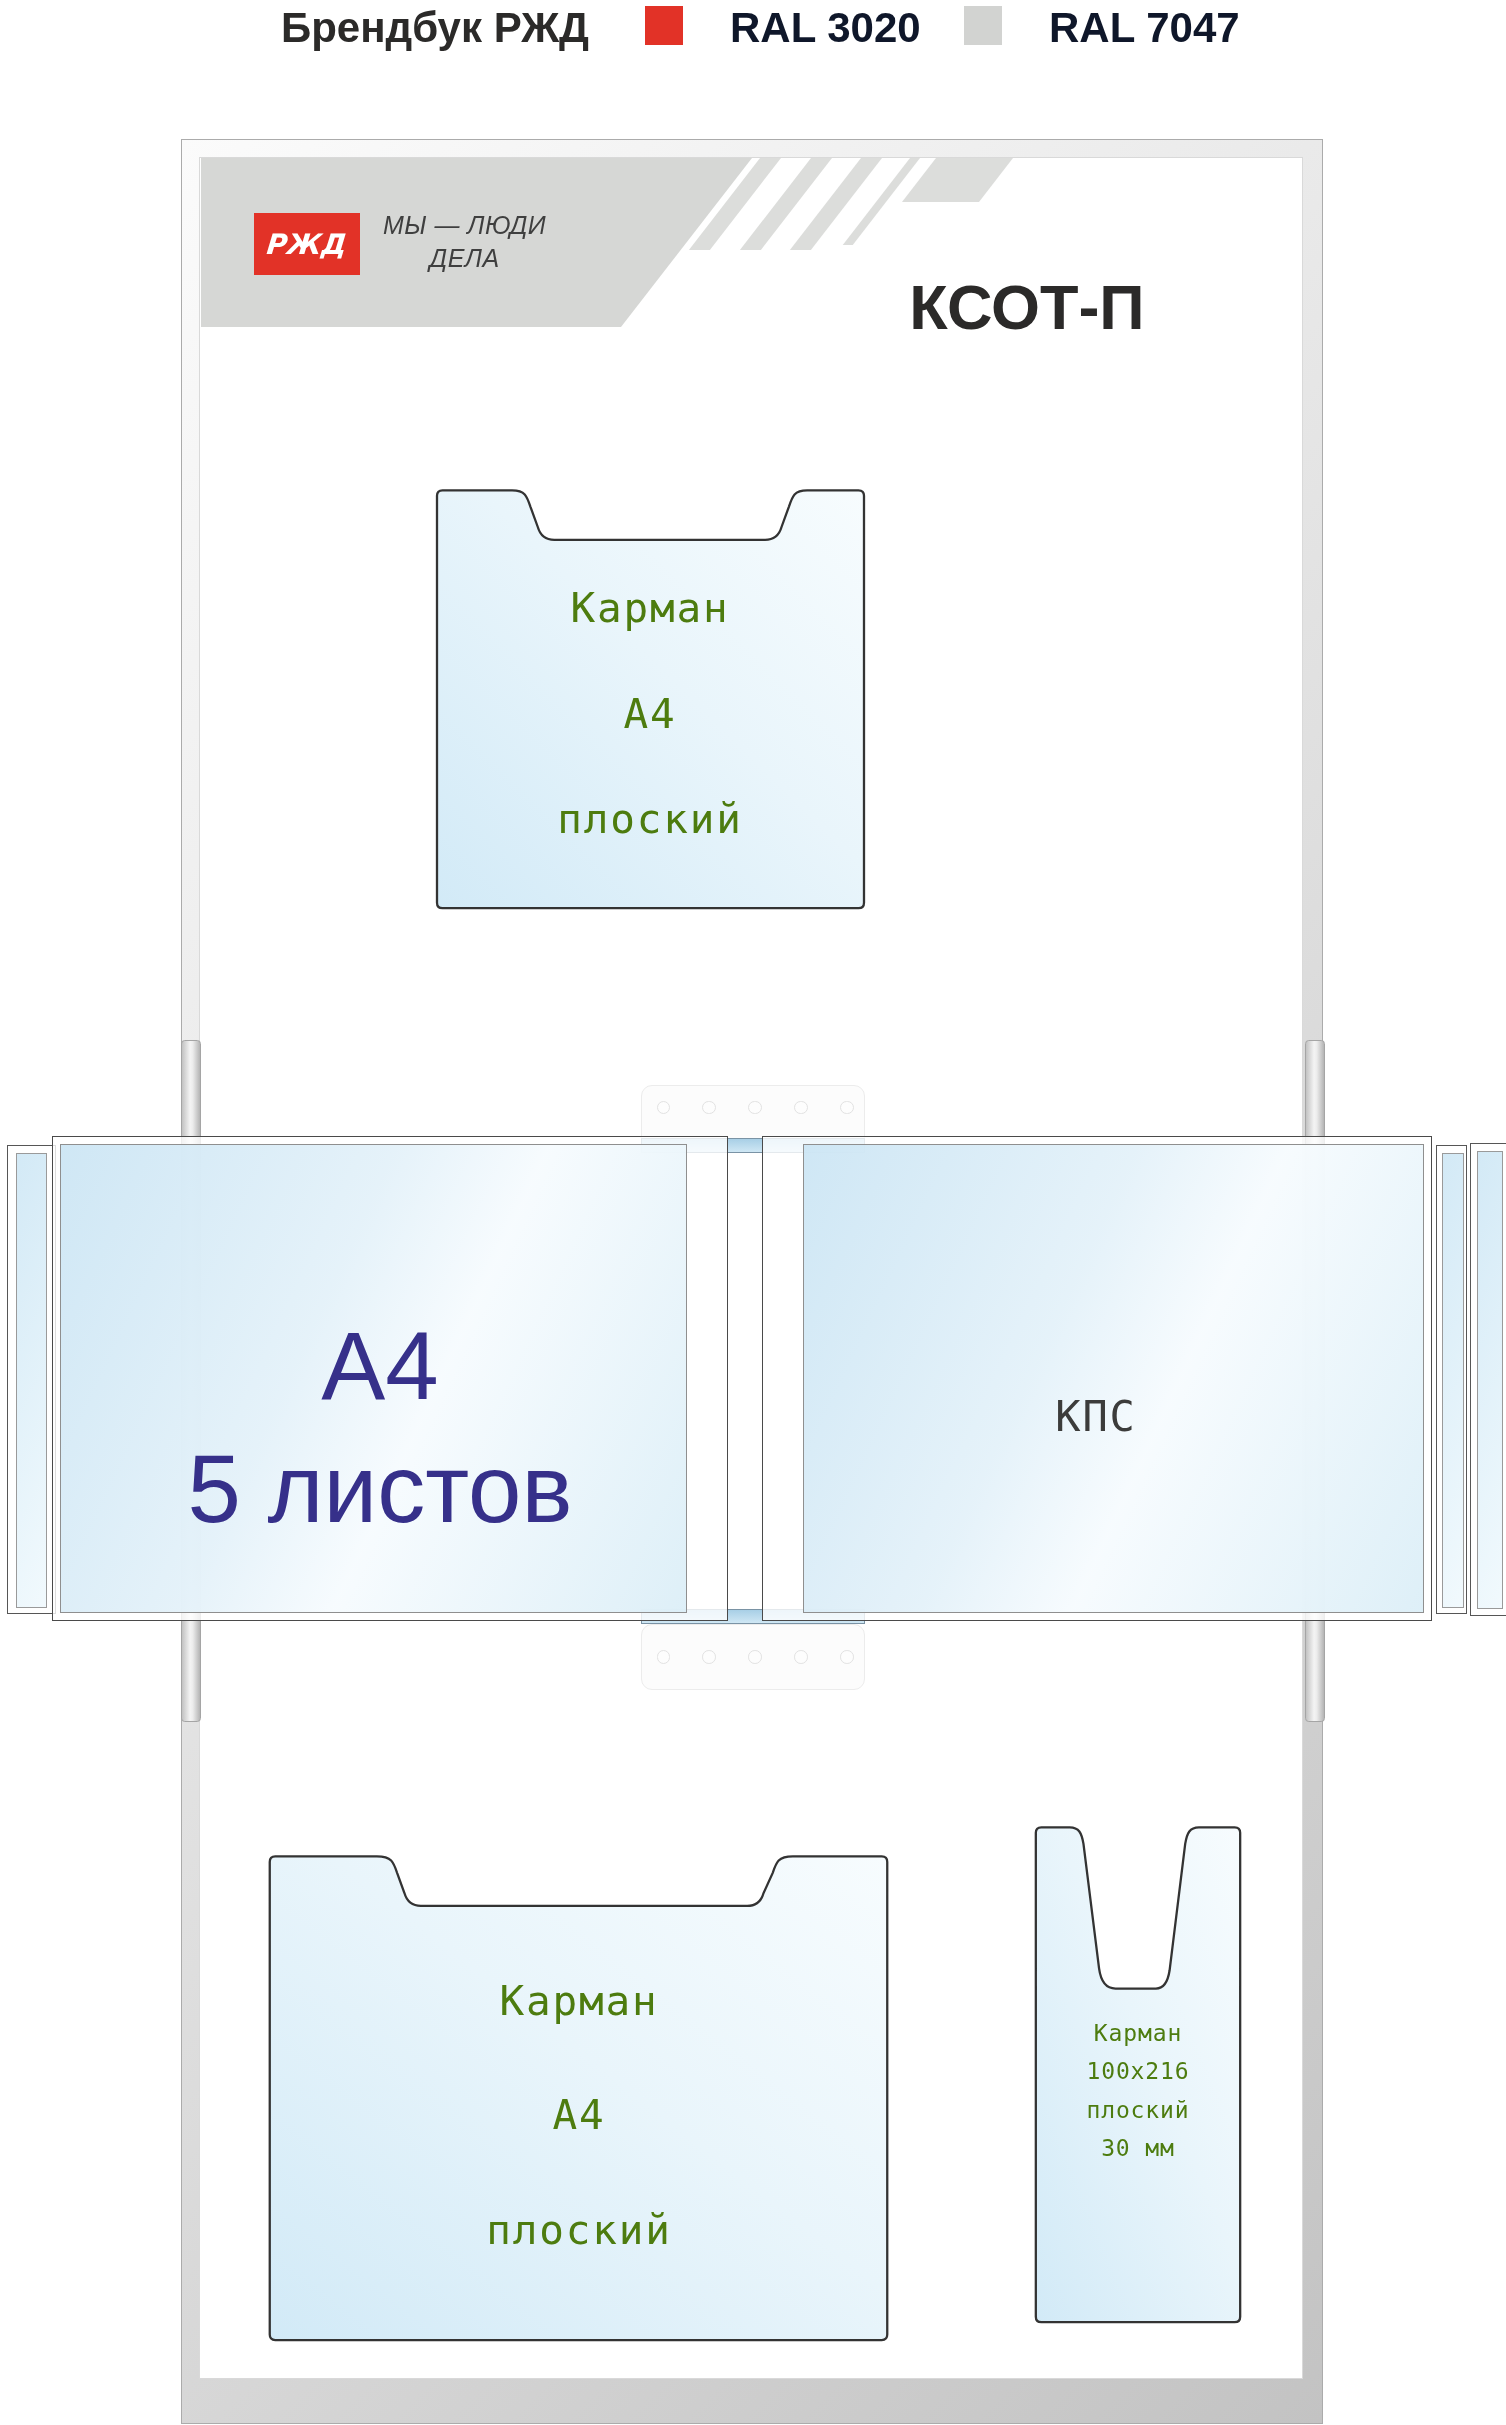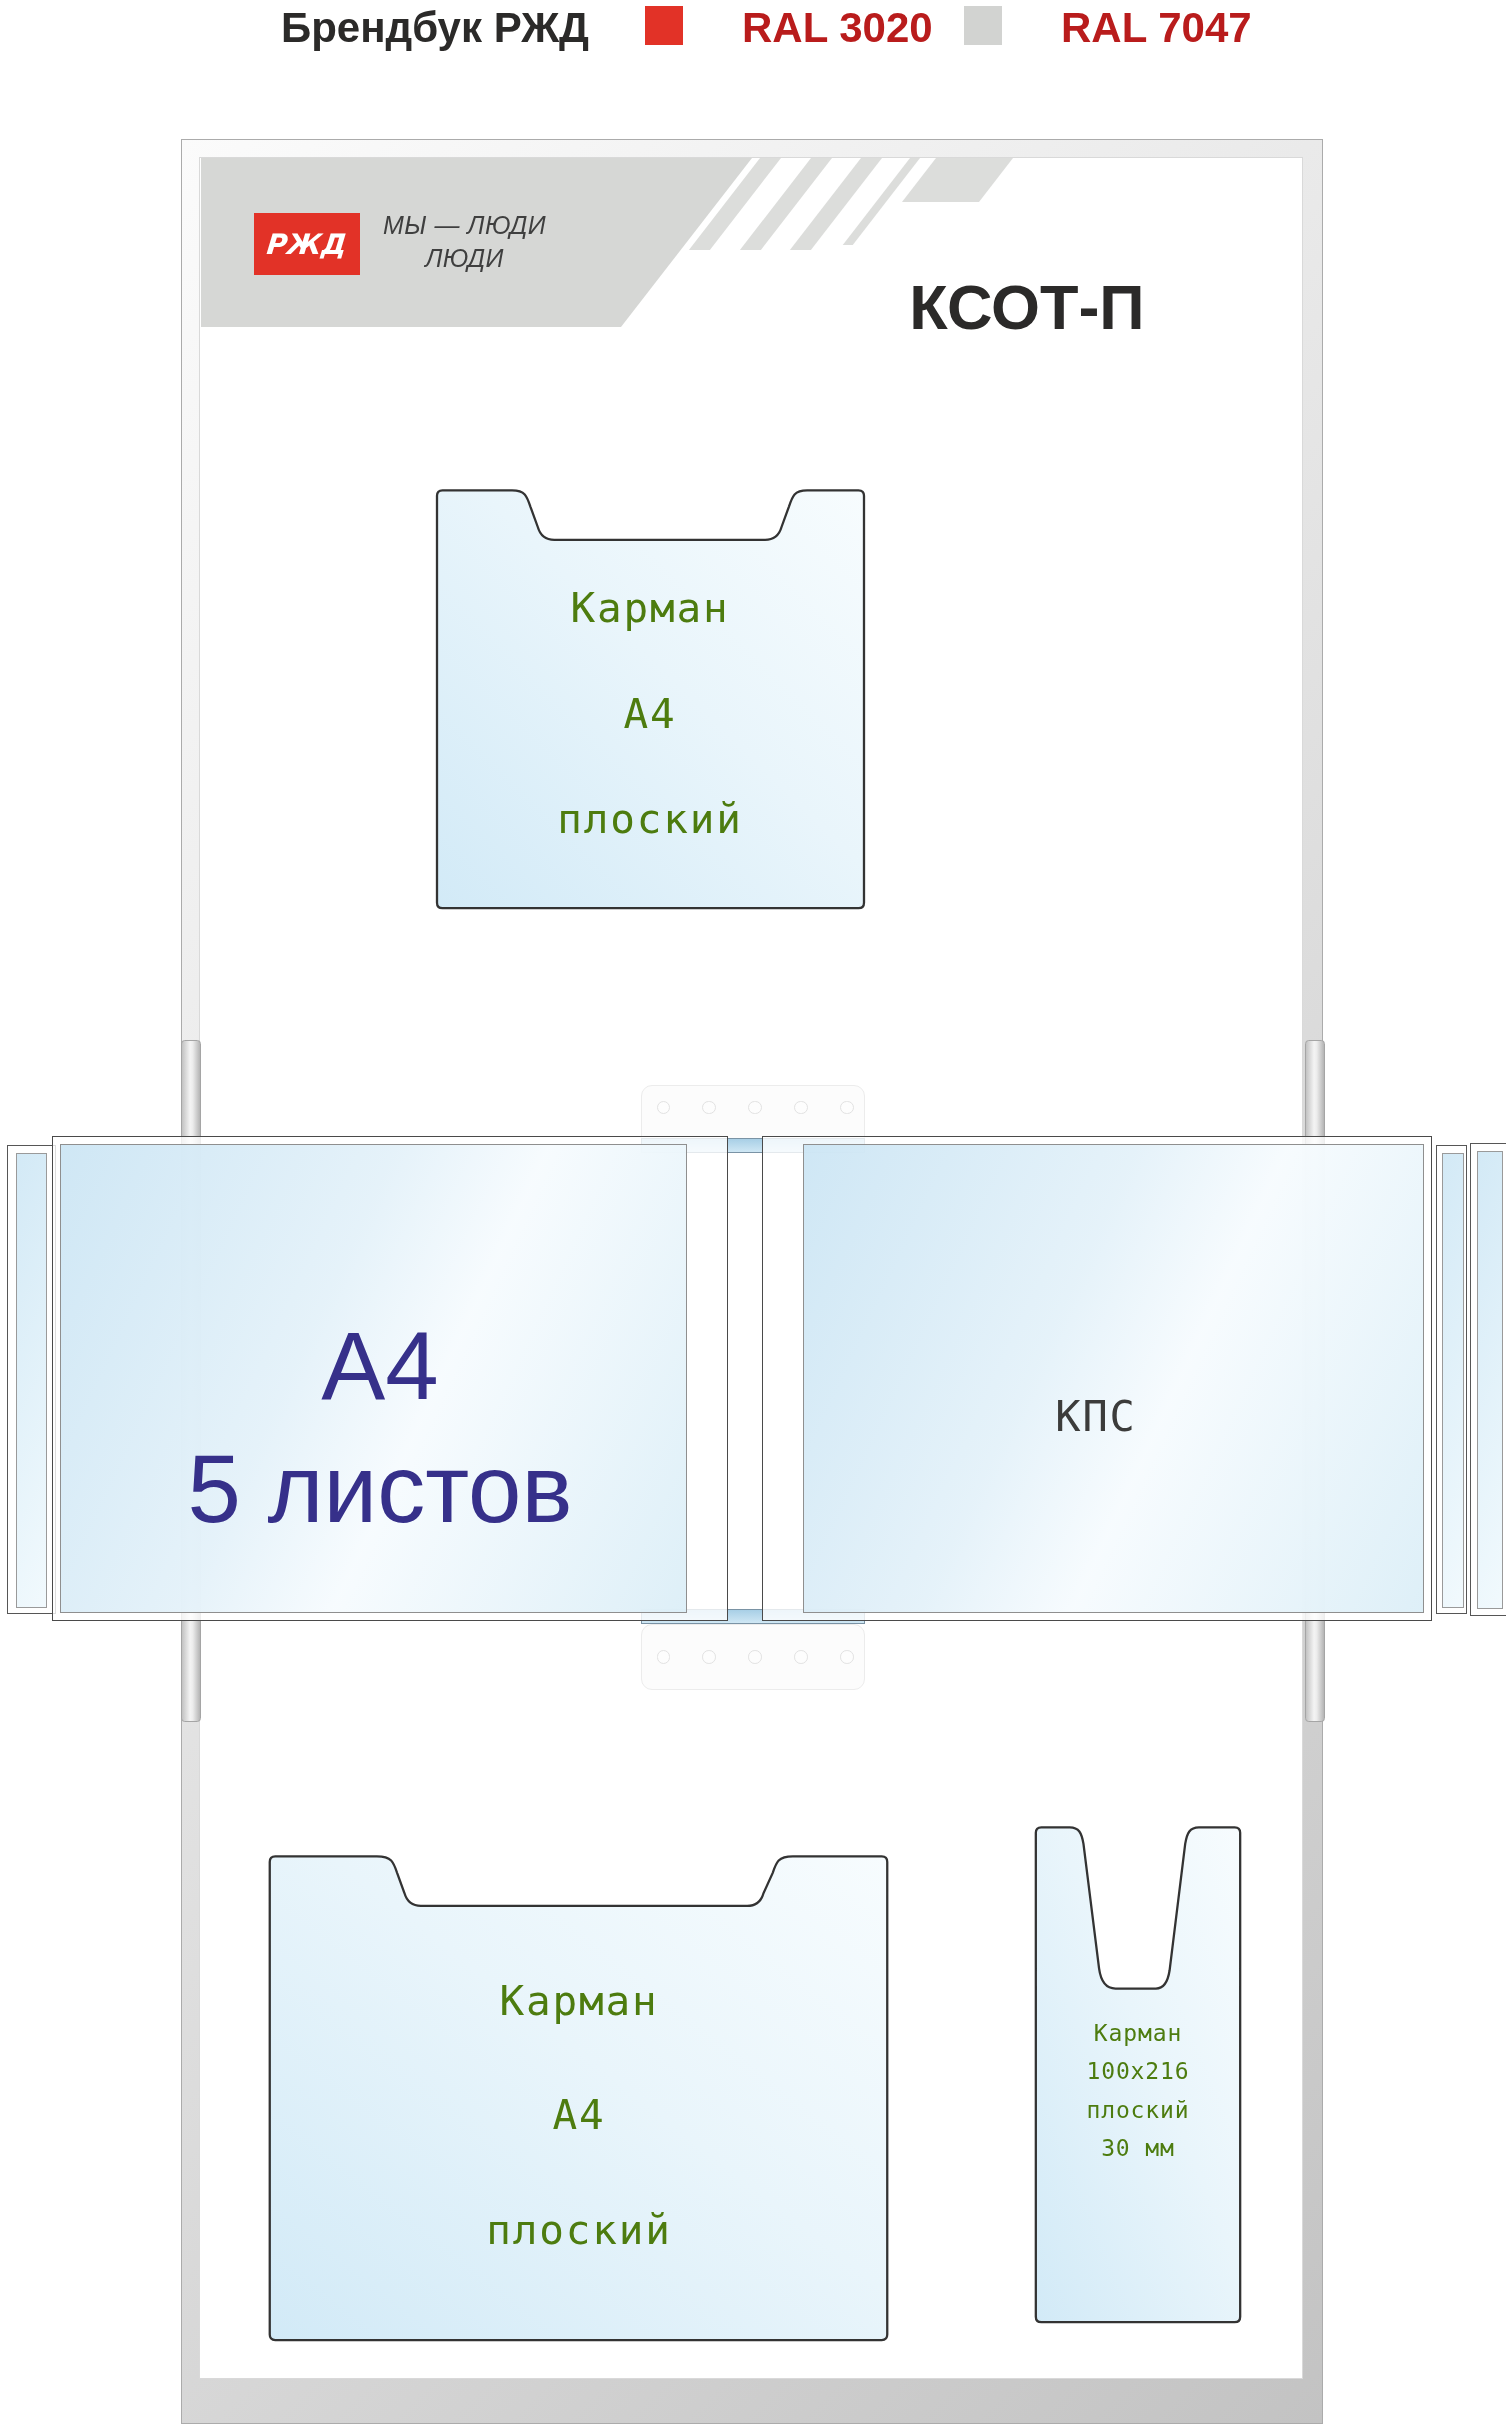--- a/index.html
+++ b/index.html
@@ -5,21 +5,21 @@
   html,body{margin:0;padding:0;background:#ffffff;}
   #page{position:relative;width:1507px;height:2426px;background:#ffffff;overflow:hidden;
         font-family:"Liberation Sans",sans-serif;}
   .abs{position:absolute;}
   .nowrap{white-space:nowrap;text-align:center;}
   .cx{transform:translateX(-50%);}
 
   
   .hdr-title{font-weight:bold;font-size:42px;letter-spacing:0px;color:#2b2a29;}
   .swatch{width:38px;height:39px;}
-  .hdr-ral{font-weight:bold;font-size:42px;color:#b91c1c;margin-left:12px;}
+  .hdr-ral{font-weight:bold;font-size:42px;color:#0f172a;}
 
   
   .board{left:181px;top:139px;width:1142px;height:2285px;
          background:linear-gradient(135deg,#fbfbfb 0%,#e9e9e9 35%,#c3c3c3 100%);
          border:0.9px solid #ababab;box-sizing:border-box;}
   .board-face{position:absolute;left:17.4px;top:17.4px;width:1104px;height:2222px;
               background:#ffffff;border:0.9px solid #d9d9d9;box-sizing:border-box;}
 
   
   .band{left:201px;top:158px;width:551px;height:169px;background:#d6d7d5;
@@ -78,21 +78,21 @@
   <div class="abs stripe" style="left:811px;width:21px;height:92px;"></div>
   <div class="abs stripe" style="left:861px;width:21px;height:92px;"></div>
   <div class="abs stripe" style="left:910px;width:10px;height:87px;"></div>
   <div class="abs stripe" style="left:936px;width:77px;height:44px;"></div>
 
   <div class="abs logo-box">
     <span class="logo-txt">РЖД</span>
   </div>
   <div class="abs slogan nowrap" style="left:383px;top:209px;font-style:italic;">
     <div>МЫ — ЛЮДИ</div>
-    <div>ЛЮДИ</div>
+    <div>ДЕЛА</div>
   </div>
 
   <div class="abs kcot nowrap cx" style="left:1027px;top:271px;">КСОТ-П</div>
 
   <svg class="abs" style="left:435px;top:483px;" width="431" height="427" viewBox="0 0 470 466">
     <defs>
       <linearGradient id="pg1" x1="0" y1="1" x2="1" y2="0">
         <stop offset="0" stop-color="#d2eaf7"></stop>
           <stop offset="0.55" stop-color="#e9f5fb"></stop>
         <stop offset="1" stop-color="#f7fcfe"></stop>

